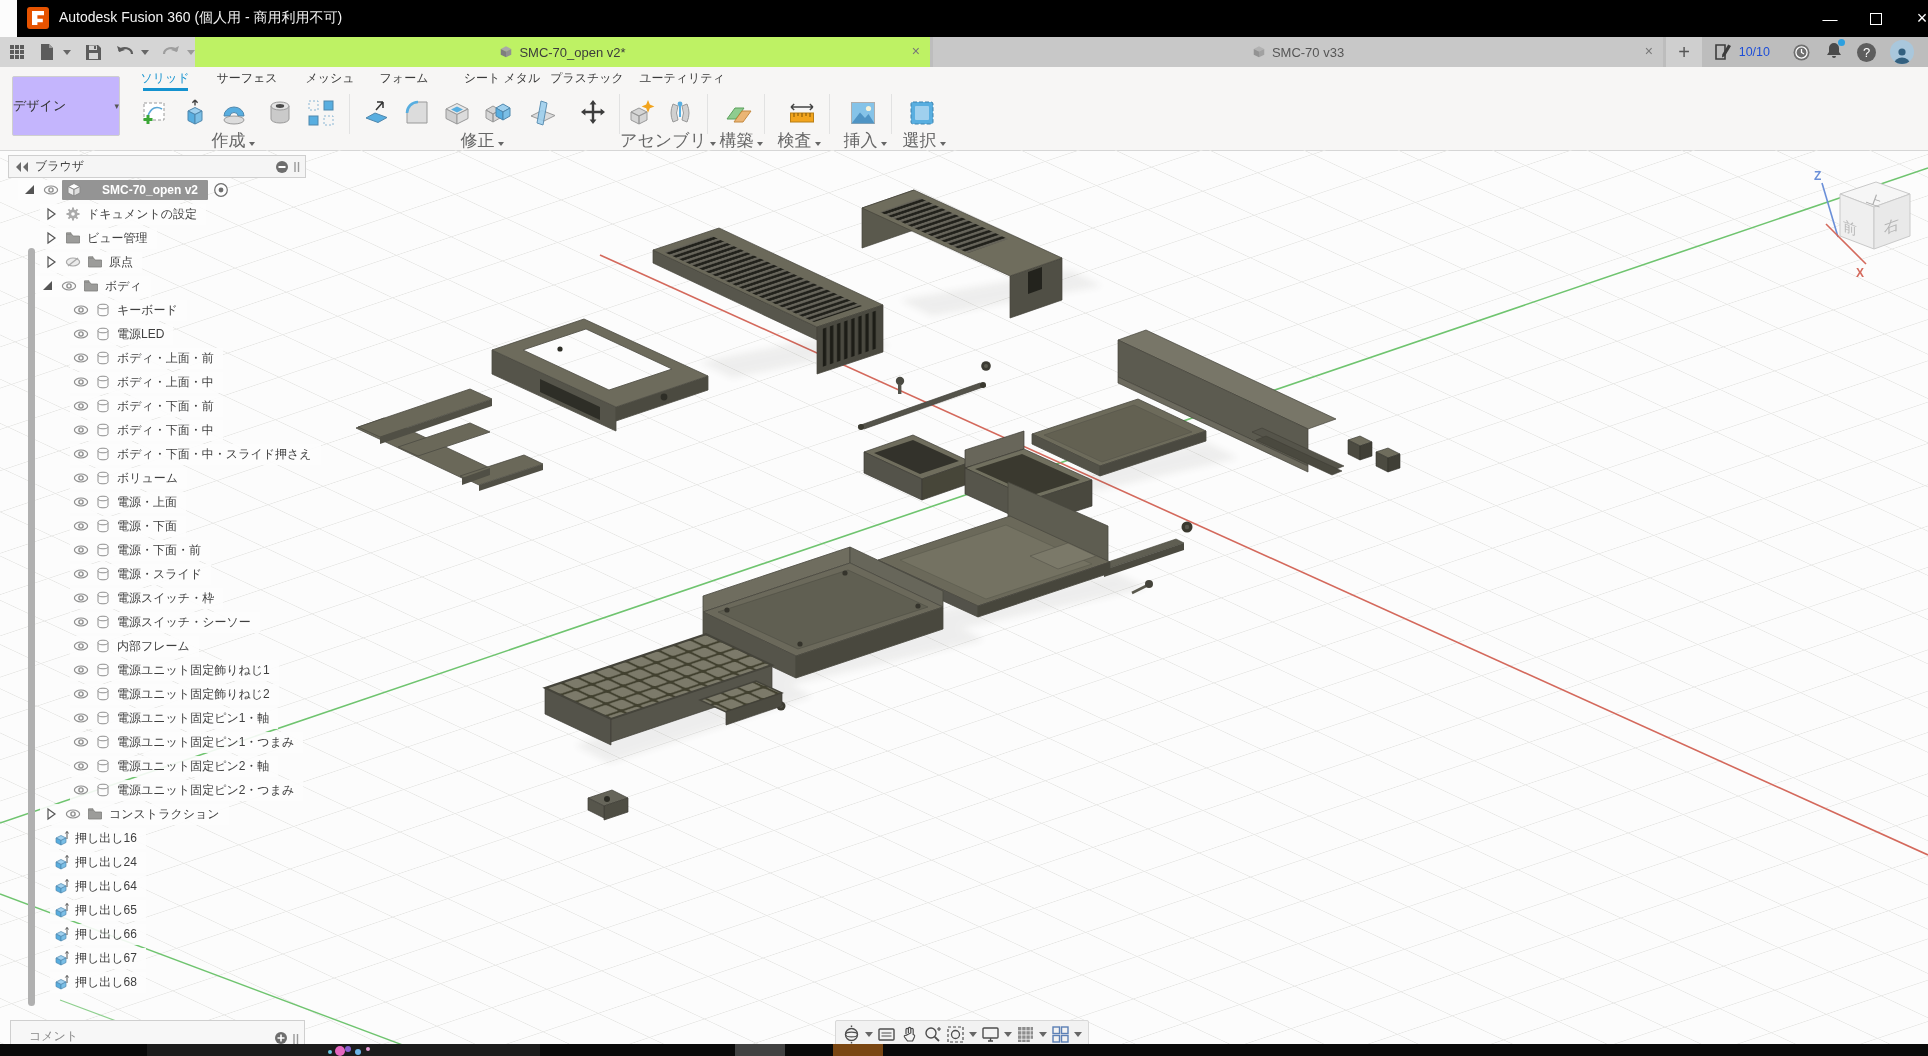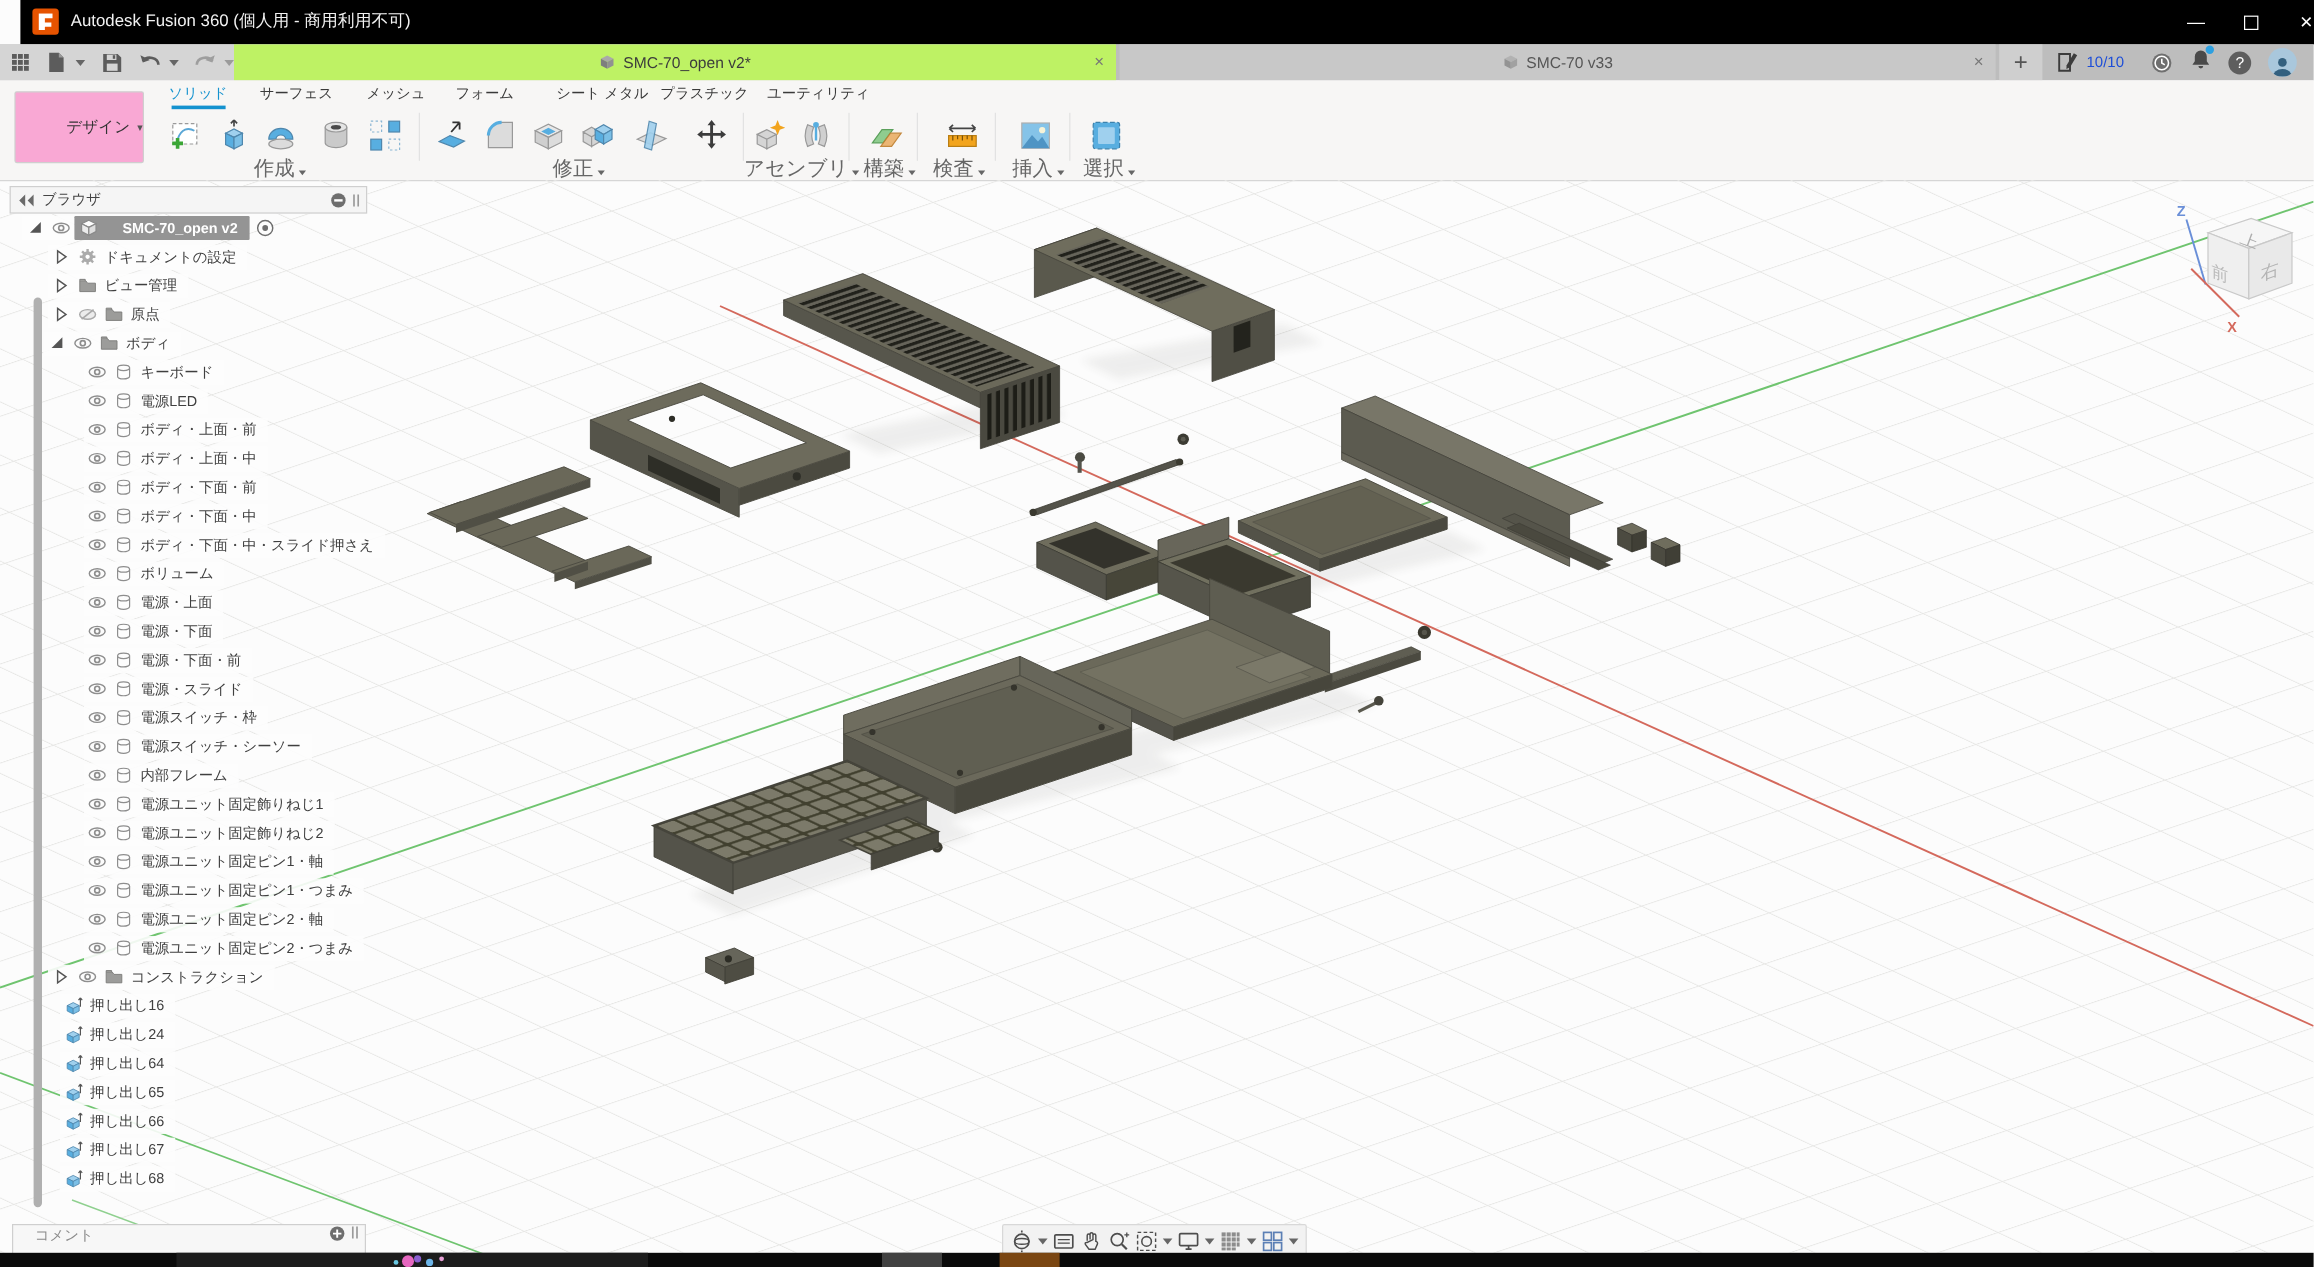--- a/index.html
+++ b/index.html
@@ -20,22 +20,22 @@
   .caret.dis{border-top-color:#9b9b9b;}
   .doctab{position:absolute;top:0;height:30px;display:flex;align-items:center;justify-content:center;font-size:13px;}
   .doctab .x{position:absolute;right:10px;top:6px;font-size:14px;color:#777;}
   .tab-active{left:195px;width:735px;background:#bef264;color:#3c3c3c;}
   .tab-inactive{left:933px;width:730px;background:#c8c8c8;color:#565656;text-align:right;}
   .newtab{position:absolute;left:1666px;top:0;width:36px;height:30px;background:#cfcfcf;color:#555;font-size:20px;display:flex;align-items:center;justify-content:center;}
   .hdricons{position:absolute;right:0;top:0;height:30px;display:flex;align-items:center;gap:14px;padding-right:14px;}
   .quota{font-size:12.5px;color:#1d4ed8;}
   
   .ribbon{position:absolute;left:0;top:67px;width:1928px;height:83px;background:#f7f6f5;border-bottom:1px solid #d6d6d6;}
-  .wsbox{position:absolute;left:12px;top:9px;width:106px;height:58px;background:#f9a8d4;border:1px solid #cfcfcf;border-radius:2px;
-    display:flex;align-items:center;justify-content:flex-end;font-size:13px;color:#333;gap:6px;}
+  .wsbox{position:absolute;left:12px;top:9px;width:106px;height:58px;background:#c4b5fd;border:1px solid #cfcfcf;border-radius:2px;
+    display:flex;align-items:center;justify-content:space-between;font-size:13px;color:#333;gap:6px;}
   .rtab{position:absolute;top:3px;width:90px;text-align:center;font-size:12px;color:#3a3a3a;}
   .rtab.act{color:#1492cf;}
   .runderline{position:absolute;top:21px;height:3px;background:#1492cf;}
   .ricon{position:absolute;top:31px;width:30px;height:30px;}
   .rsep{position:absolute;top:27px;height:40px;width:1px;background:#e2e2e2;}
   .rgroup{position:absolute;top:62px;width:100px;text-align:center;font-size:17px;color:#666;}
   .rgroup .caret{border-left-width:3.5px;border-right-width:3.5px;border-top-width:4px;margin-left:3px;}
   
   #canvas-svg{position:absolute;left:0;top:150px;}
   
@@ -46,21 +46,21 @@
   .trow{height:24px;display:flex;align-items:center;}
   .pill{display:inline-flex;align-items:center;background:rgba(253,253,253,0.9);padding:2px 9px 2px 3px;gap:6px;}
   .tlabel{font-size:12px;color:#3f3f3f;white-space:nowrap;}
   .ti{width:16px;height:16px;flex:none;}
   .ti14{width:14px;height:14px;flex:none;}
   .rootbar{display:inline-flex;align-items:center;background:#949494;padding:2px 10px 2px 4px;gap:20px;border-radius:1px;}
   .rootbar .tlabel{color:#fff;font-weight:bold;}
   .scrollbar{position:absolute;left:28px;top:248px;width:7px;height:758px;background:#b0b0b0;border-radius:4px;}
   
   .commentbar{position:absolute;left:10px;top:1020px;width:293px;height:24px;background:#f7f7f7;border:1px solid #cfcfcf;
-    display:flex;align-items:flex-start;font-size:12px;color:#8a8a8a;}
+    display:flex;align-items:flex-end;font-size:12px;color:#8a8a8a;}
   .navbar{position:absolute;left:835px;top:1020px;width:252px;height:26px;background:#f2f2f2;border:1px solid #d8d8d8;border-radius:2px;
     display:flex;align-items:center;justify-content:center;gap:4px;}
   .nicon{width:19px;height:19px;}
   .taskstrip{position:absolute;left:0;top:1044px;width:1928px;height:12px;background:#0a0a0a;}
   .tseg{position:absolute;top:0;height:12px;}
 </style>
 </head>
 <body>
 
 <svg width="0" height="0" style="position:absolute">

